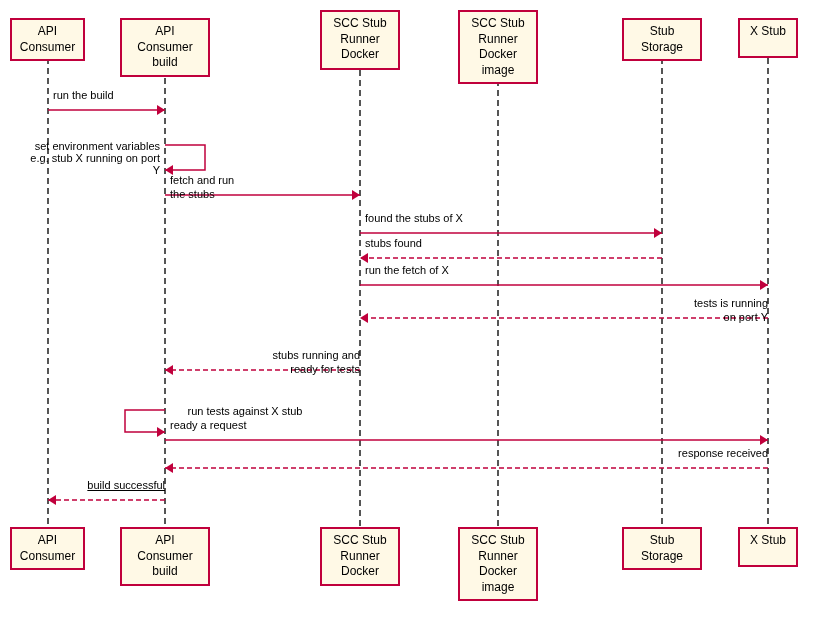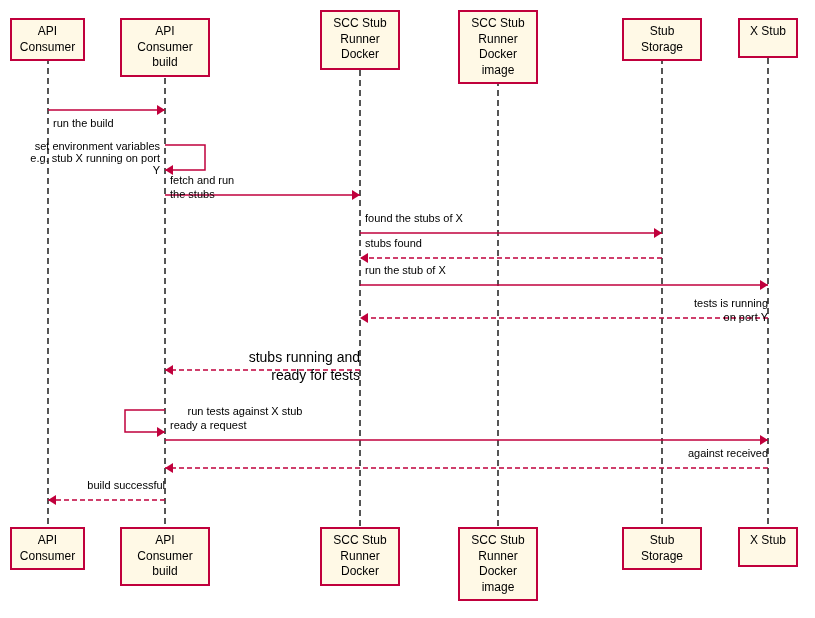--- a/index.html
+++ b/index.html
@@ -41,58 +41,58 @@
 <div id="diagram">
   <svg id="lines">
       <line x1="48" y1="58" x2="48" y2="527" stroke="#555" stroke-width="2" stroke-dasharray="6,4"></line>
       <line x1="165" y1="68" x2="165" y2="527" stroke="#555" stroke-width="2" stroke-dasharray="6,4"></line>
       <line x1="360" y1="70" x2="360" y2="527" stroke="#555" stroke-width="2" stroke-dasharray="6,4"></line>
       <line x1="498" y1="80" x2="498" y2="527" stroke="#555" stroke-width="2" stroke-dasharray="6,4"></line>
       <line x1="662" y1="58" x2="662" y2="527" stroke="#555" stroke-width="2" stroke-dasharray="6,4"></line>
       <line x1="768" y1="58" x2="768" y2="527" stroke="#555" stroke-width="2" stroke-dasharray="6,4"></line>
       <line x1="48" y1="110" x2="165" y2="110" stroke="#c0003c" stroke-width="1.5" stroke-dasharray="none"></line>
       <polygon points="165,110 157,105 157,115" fill="#c0003c"></polygon>
-      <foreignObject x="53" y="88" width="112" height="40"><div style="font-size: 11px; color: rgb(0, 0, 0); white-space: pre-line; line-height: 1.3; margin-top: 28px;">run the build</div></foreignObject>
+      <foreignObject x="53" y="88" width="112" height="40"><div style="font-size: 11px; color: rgb(0, 0, 0); white-space: pre-line; line-height: 1.3;">run the build</div></foreignObject>
       <path d="M165,145 L205,145 L205,170 L165,170" stroke="#c0003c" stroke-width="1.5" fill="none" stroke-dasharray="none"></path>
       <polygon points="165,170 173,165 173,175" fill="#c0003c"></polygon>
       <foreignObject x="25" y="140" width="135" height="40"><div style="font-size: 11px; color: rgb(0, 0, 0); text-align: right;">set environment variables
 e.g. stub X running on port Y</div></foreignObject>
       <line x1="165" y1="195" x2="360" y2="195" stroke="#c0003c" stroke-width="1.5" stroke-dasharray="none"></line>
       <polygon points="360,195 352,190 352,200" fill="#c0003c"></polygon>
       <foreignObject x="170" y="173" width="190" height="40"><div style="font-size: 11px; color: rgb(0, 0, 0); white-space: pre-line; line-height: 1.3;">fetch and run
 the stubs</div></foreignObject>
       <line x1="360" y1="233" x2="662" y2="233" stroke="#c0003c" stroke-width="1.5" stroke-dasharray="none"></line>
       <polygon points="662,233 654,228 654,238" fill="#c0003c"></polygon>
       <foreignObject x="365" y="211" width="297" height="40"><div style="font-size: 11px; color: rgb(0, 0, 0); white-space: pre-line; line-height: 1.3;">found the stubs of X</div></foreignObject>
       <line x1="662" y1="258" x2="360" y2="258" stroke="#c0003c" stroke-width="1.5" stroke-dasharray="5,3"></line>
       <polygon points="360,258 368,253 368,263" fill="#c0003c"></polygon>
       <foreignObject x="365" y="236" width="297" height="40"><div style="font-size: 11px; color: rgb(0, 0, 0); white-space: pre-line; line-height: 1.3; ">stubs found</div></foreignObject>
       <line x1="360" y1="285" x2="768" y2="285" stroke="#c0003c" stroke-width="1.5" stroke-dasharray="none"></line>
       <polygon points="768,285 760,280 760,290" fill="#c0003c"></polygon>
-      <foreignObject x="365" y="263" width="403" height="40"><div style="font-size: 11px; color: rgb(0, 0, 0); white-space: pre-line; line-height: 1.3;">run the stub of X</div></foreignObject>
+      <foreignObject x="365" y="263" width="403" height="40"><div style="font-size: 11px; color: rgb(0, 0, 0); white-space: pre-line; line-height: 1.3;">run the fetch of X</div></foreignObject>
       <line x1="768" y1="318" x2="360" y2="318" stroke="#c0003c" stroke-width="1.5" stroke-dasharray="5,3"></line>
       <polygon points="360,318 368,313 368,323" fill="#c0003c"></polygon>
       <foreignObject x="365" y="296" width="403" height="40"><div style="font-size: 11px; color: rgb(0, 0, 0); white-space: pre-line; line-height: 1.3; text-align: right;">tests is running
 on port Y</div></foreignObject>
       <line x1="360" y1="370" x2="165" y2="370" stroke="#c0003c" stroke-width="1.5" stroke-dasharray="5,3"></line>
       <polygon points="165,370 173,365 173,375" fill="#c0003c"></polygon>
-      <foreignObject x="170" y="348" width="190" height="40"><div style="font-size: 14px; color: rgb(0, 0, 0); white-space: pre-line; line-height: 1.3; text-align: right;">stubs running and
+      <foreignObject x="170" y="348" width="190" height="40"><div style="font-size: 11px; color: rgb(0, 0, 0); white-space: pre-line; line-height: 1.3; text-align: right;">stubs running and
 ready for tests</div></foreignObject>
       <path d="M165,410 L125,410 L125,432 L165,432" stroke="#c0003c" stroke-width="1.5" fill="none" stroke-dasharray="none"></path>
       <polygon points="165,432 157,427 157,437" fill="#c0003c"></polygon>
       <foreignObject x="170" y="405" width="150" height="35"><div style="font-size: 11px; color: rgb(0, 0, 0); text-align: center;">run tests against X stub</div></foreignObject>
       <line x1="165" y1="440" x2="768" y2="440" stroke="#c0003c" stroke-width="1.5" stroke-dasharray="none"></line>
       <polygon points="768,440 760,435 760,445" fill="#c0003c"></polygon>
       <foreignObject x="170" y="418" width="598" height="40"><div style="font-size: 11px; color: rgb(0, 0, 0); white-space: pre-line; line-height: 1.3;">ready a request</div></foreignObject>
       <line x1="768" y1="468" x2="165" y2="468" stroke="#c0003c" stroke-width="1.5" stroke-dasharray="5,3"></line>
       <polygon points="165,468 173,463 173,473" fill="#c0003c"></polygon>
-      <foreignObject x="170" y="446" width="598" height="40"><div style="font-size: 11px; color: rgb(0, 0, 0); white-space: pre-line; line-height: 1.3; text-align: right;">against received</div></foreignObject>
+      <foreignObject x="170" y="446" width="598" height="40"><div style="font-size: 11px; color: rgb(0, 0, 0); white-space: pre-line; line-height: 1.3; text-align: right;">response received</div></foreignObject>
       <line x1="165" y1="500" x2="48" y2="500" stroke="#c0003c" stroke-width="1.5" stroke-dasharray="5,3"></line>
       <polygon points="48,500 56,495 56,505" fill="#c0003c"></polygon>
-      <foreignObject x="53" y="478" width="112" height="40"><div style="font-size: 11px; color: rgb(0, 0, 0); white-space: pre-line; line-height: 1.3; text-align: right;">build successful</div></foreignObject>
+      <foreignObject x="53" y="478" width="112" height="40"><div style="font-size: 11px; color: rgb(0, 0, 0); white-space: pre-line; line-height: 1.3; text-align: right; text-decoration: underline;">build successful</div></foreignObject>
     </svg>
 <div class="actor-box" style="left: 10px; top: 18px; width: 75px; min-height: 40px;">API Consumer</div>
     <div class="actor-box" style="left: 120px; top: 18px; width: 90px; min-height: 50px;">API Consumer
 build</div>
     <div class="actor-box" style="left: 320px; top: 10px; width: 80px; min-height: 60px;">SCC
 Stub Runner
 Docker</div>
     <div class="actor-box" style="left: 458px; top: 10px; width: 80px; min-height: 70px;">SCC
 Stub Runner
 Docker

